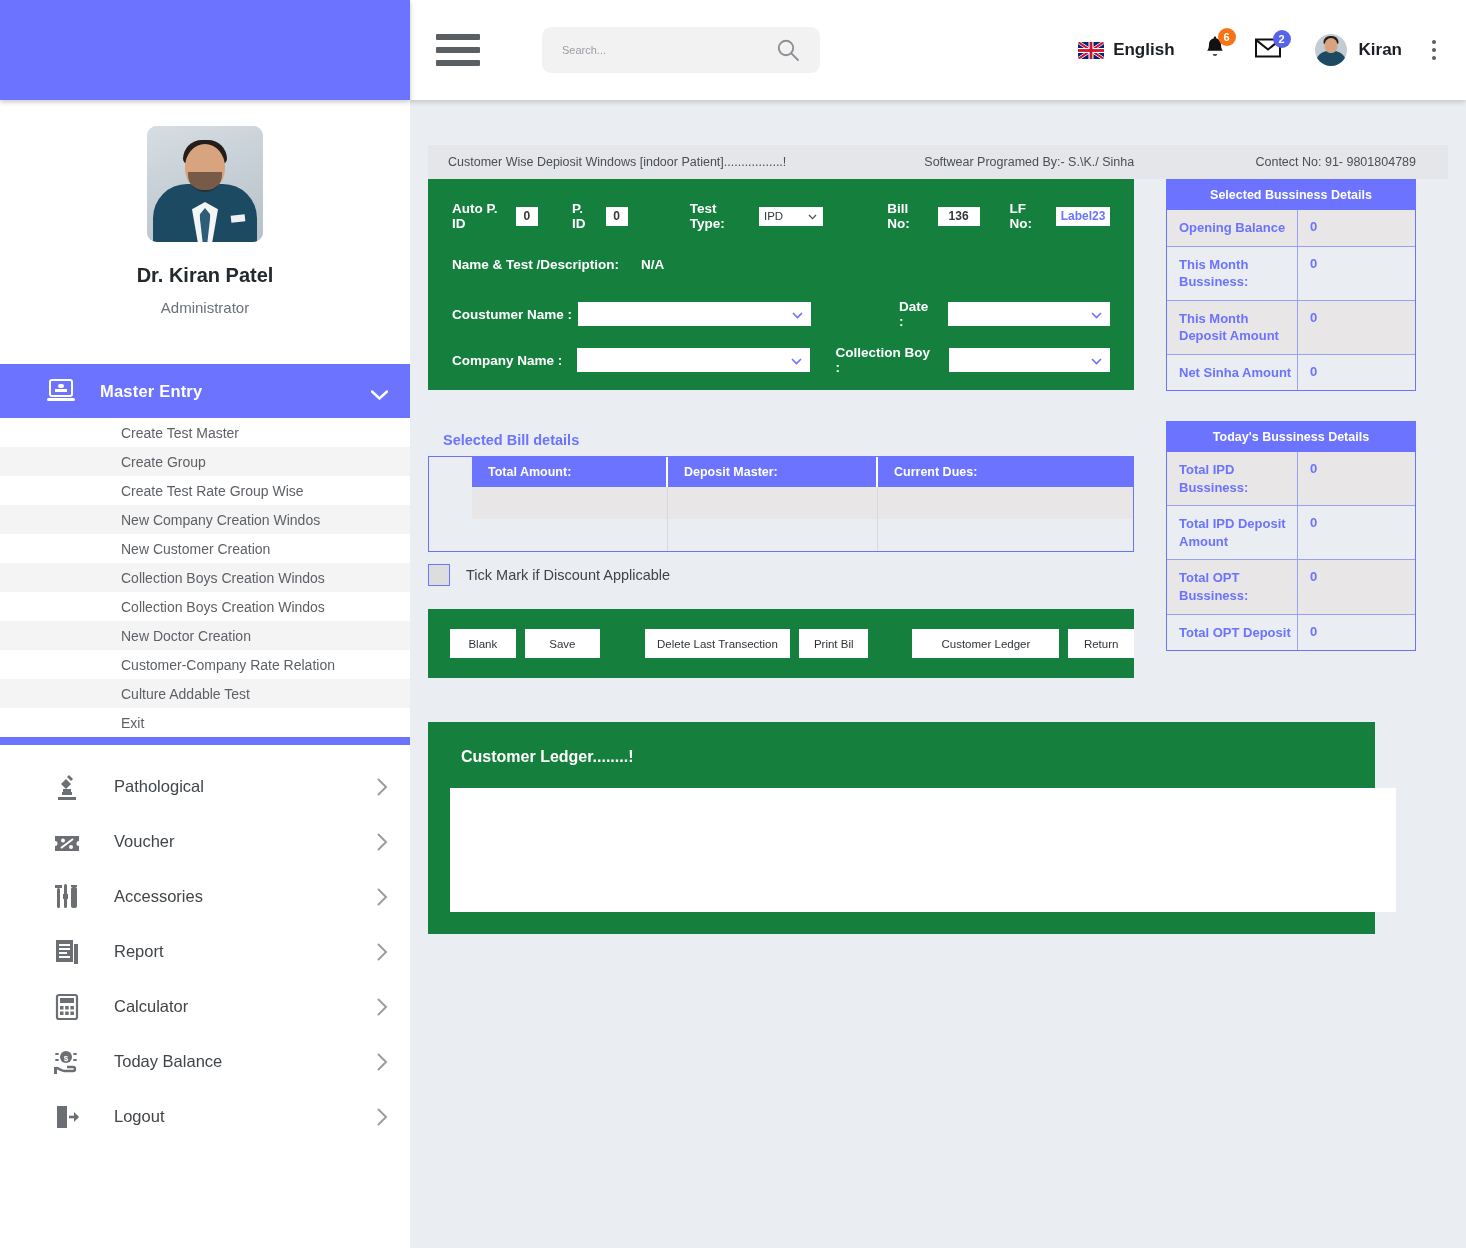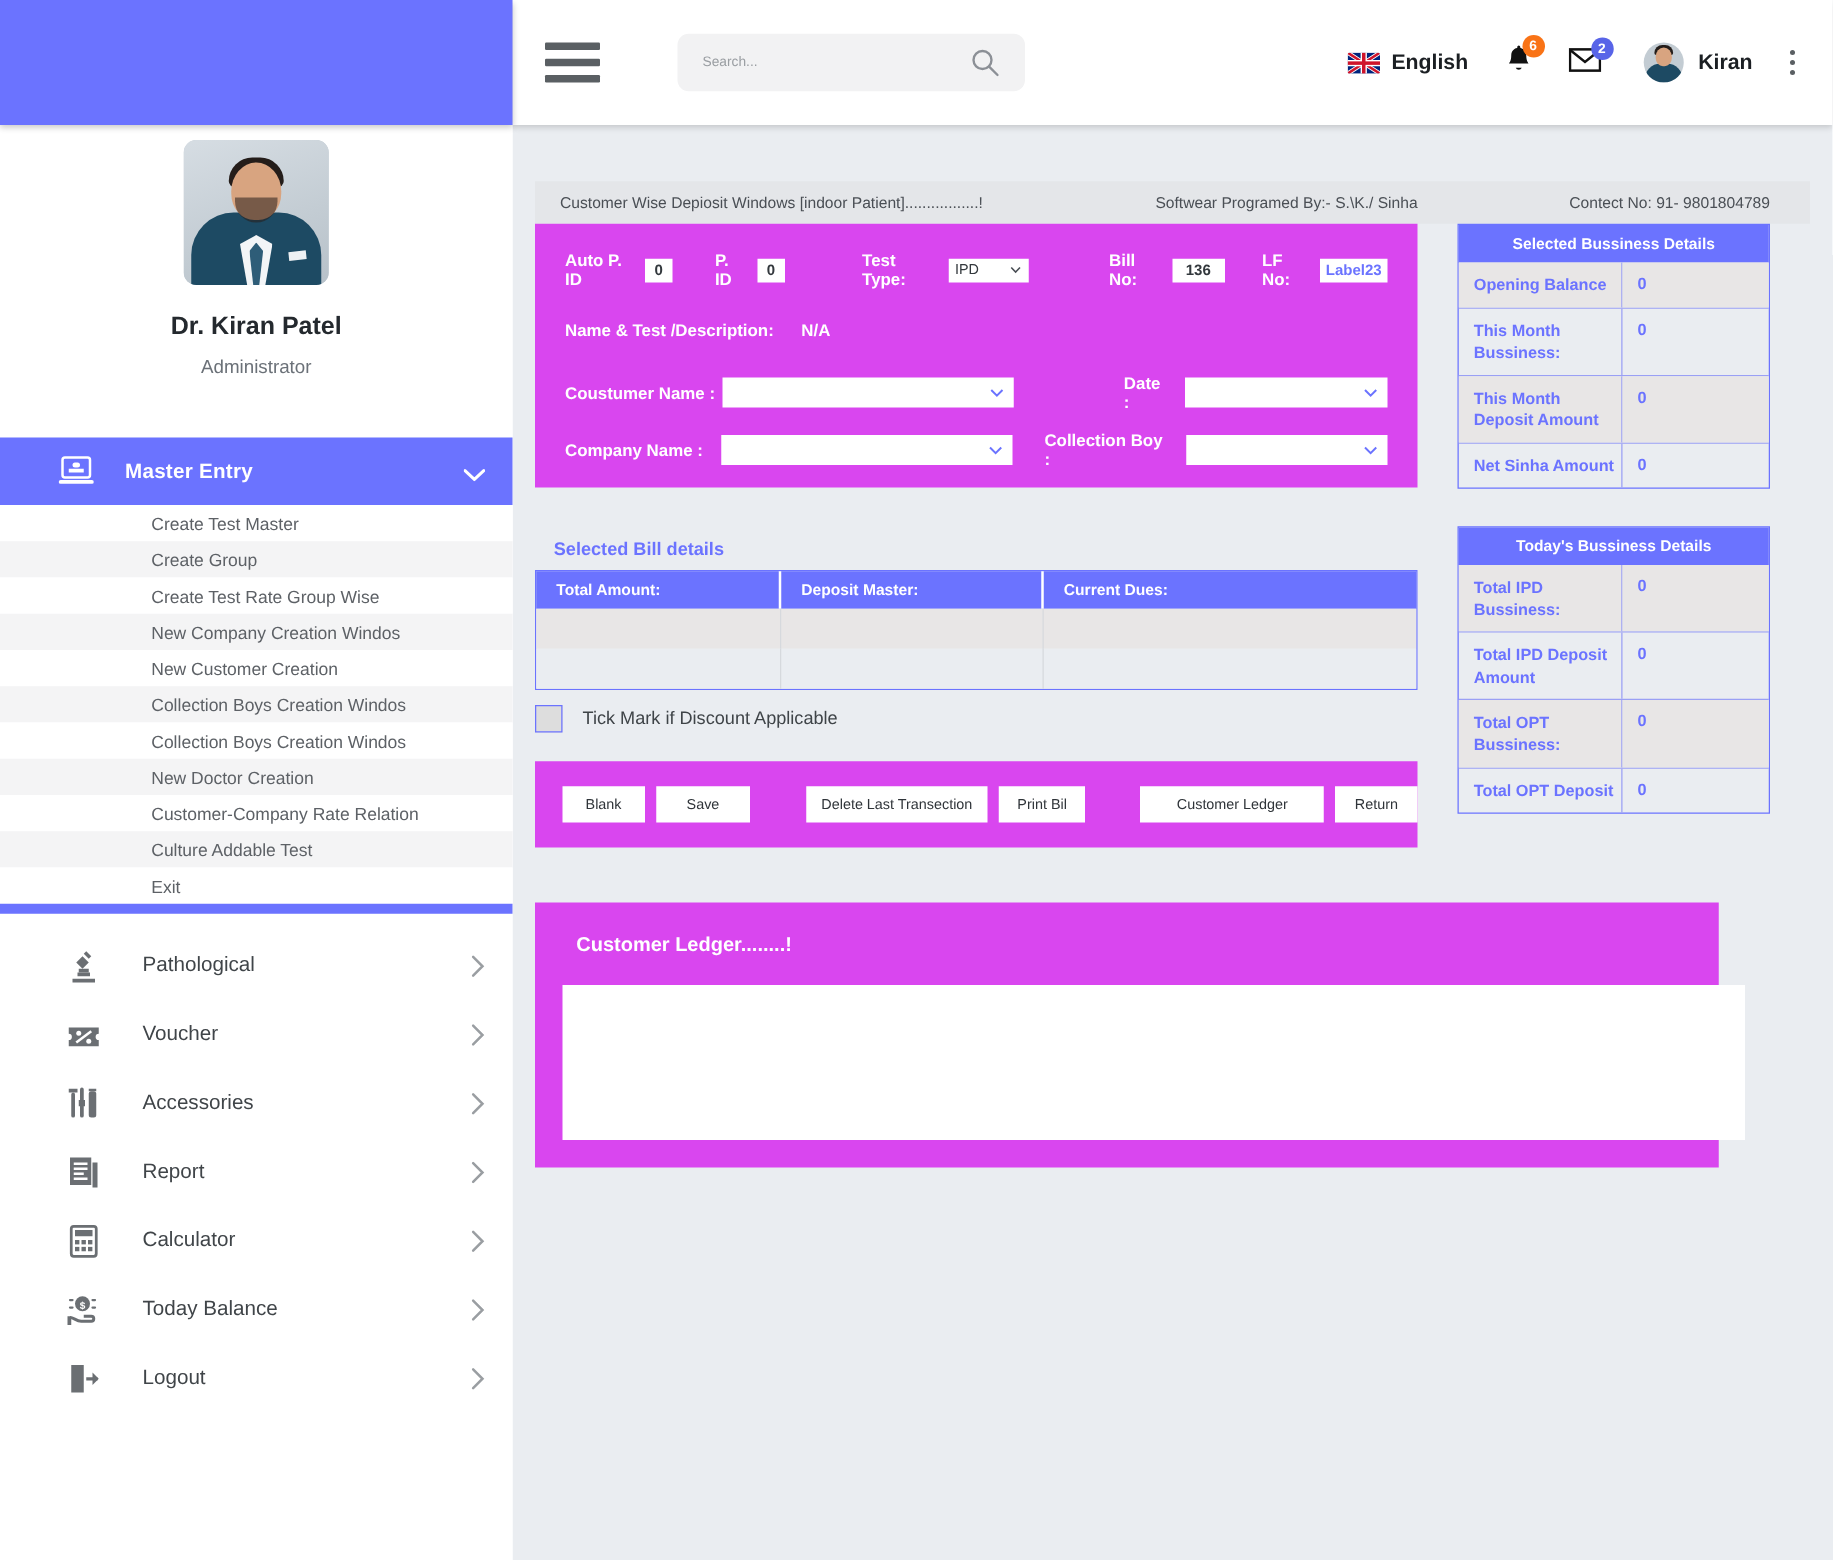--- a/index.html
+++ b/index.html
@@ -16,21 +16,21 @@
     position: absolute; left: 0; top: 0;
     width: 410px; height: 1248px;
     background: #ffffff;
     z-index: 5;
   }
   .sidebar-brand {
     width: 410px; height: 100px;
     background: #6B73FF;
     box-shadow: 0 2px 5px rgba(0,0,0,0.22);
   }
-  .profile { padding-top: 12px; text-align: center; }
+  .profile { padding-top: 26px; text-align: center; }
   .avatar-large {
     width: 116px; height: 116px;
     margin: 0 auto;
     border-radius: 10px;
     overflow: hidden;
     background: #c2ccd4;
     position: relative;
   }
   .avatar-large .bg { position:absolute; inset:0; background: linear-gradient(160deg,#d6dde3 0%, #c3ccd3 60%, #b7c1c9 100%); }
   .avatar-large .head {
@@ -190,21 +190,21 @@
 
   .section-title {
     margin: 26px 0 8px 33px;
     font-size: 14.5px; font-weight: bold; color: #6B73FF;
   }
 
   .content-row { display: flex; padding: 0 18px 0 18px; }
   .col-left { width: 706px; flex: 0 0 706px; margin-left: 0; }
   .col-right { margin-left: 32px; width: 250px; flex: 0 0 250px; }
 
-  .panel-blue { background: #d946ef; }
+  .panel-blue { background: #15803d; }
 
   .basic-panel { width: 706px; height: 211px; padding: 22px 24px 0 24px; }
   .frow { display: flex; align-items: center; }
   .flabel { font-size: 13.5px; font-weight: bold; color: #ffffff; }
   .fval-box {
     background: #fff; color: #33383d; font-size: 12px; font-weight: bold;
     min-width: 22px; height: 19px; padding: 0 6px;
     display: inline-flex; align-items: center; justify-content: center;
     margin-left: 9px;
   }
@@ -222,21 +222,21 @@
   .row-fields { margin-top: 27px; display: flex; align-items: center; }
   .sel-field {
     position: relative; height: 24px; background: #fff;
     display: flex; align-items: center;
   }
   .sel-field .cd { position: absolute; right: 8px; }
   .lbl-cn { width: 127px; }
   .lbl-comp { width: 127px; }
 
   
-  .bill-table { width: 706px; border: 1px solid #6B73FF; }
+  .bill-table { width: 706px; border: 1px solid #6B73FF; padding-left: 43px; }
   .bt-head { display: flex; height: 30px; background: #6B73FF; }
   .bt-head div {
     font-size: 12.5px; font-weight: bold; color: #fff;
     display: flex; align-items: center; padding-left: 16px;
     border-right: 2px solid #fff;
   }
   .bt-head div:last-child { border-right: none; }
   .bt-row { display: flex; height: 32px; }
   .bt-row div { border-right: 1px solid #d6d9dd; }
   .bt-row div:last-child { border-right: none; }

